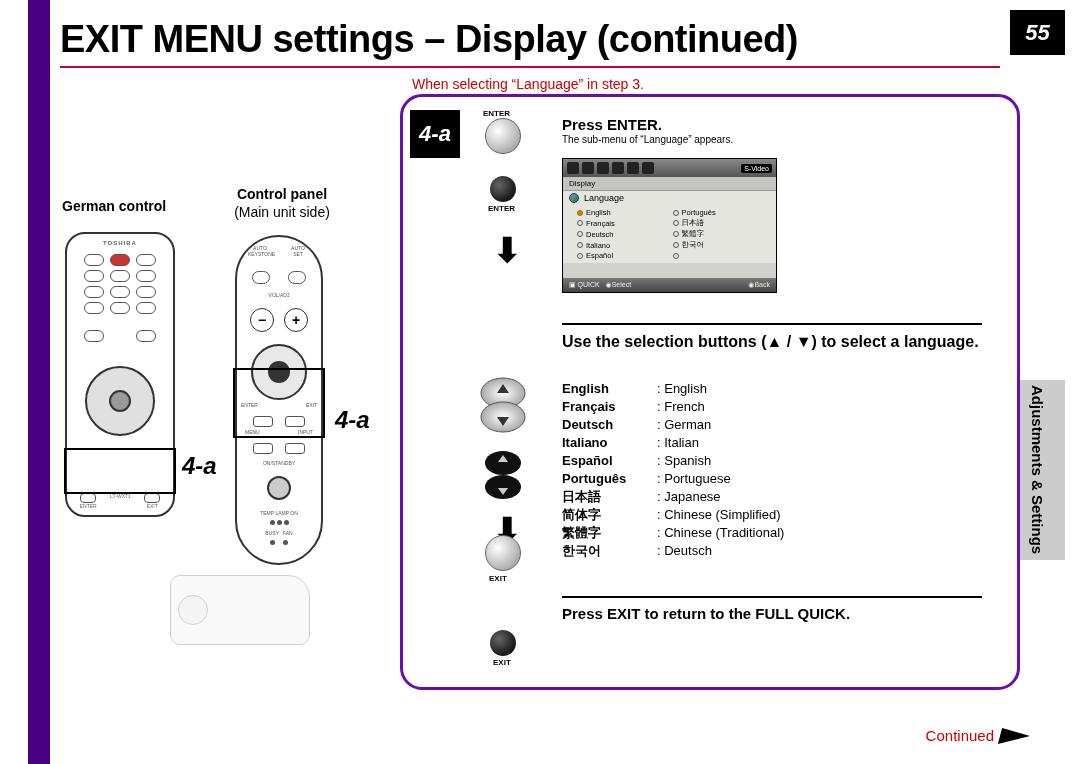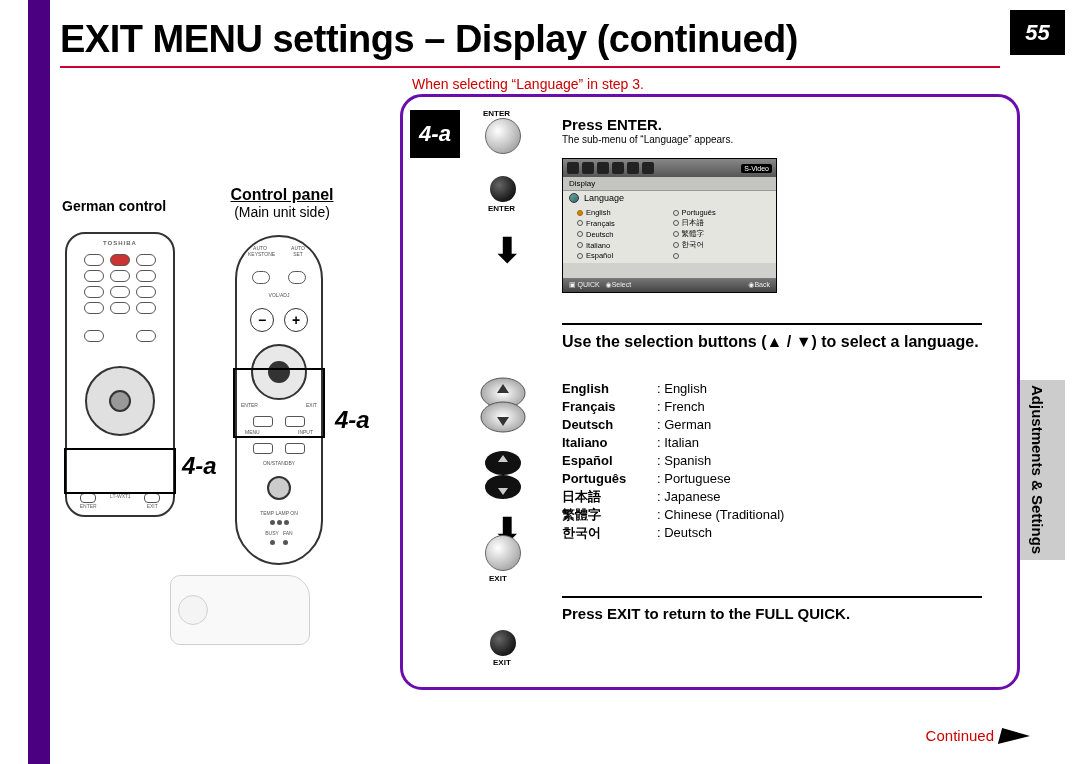--- a/index.html
+++ b/index.html
@@ -16,21 +16,21 @@
 
   
   .red-line { position: absolute; left: 60px; top: 66px; width: 940px; height: 2px; background: #cc0033; }
 
   
   .side-tab { position: absolute; right: 15px; top: 380px; width: 55px; height: 180px; background: #ccc; display: flex; align-items: center; justify-content: center; }
   .side-tab-text { writing-mode: vertical-rl; font-weight: bold; font-size: 15px; text-align: center; }
 
   
   .remote-label { position: absolute; left: 62px; top: 198px; font-weight: bold; font-size: 14px; }
-  .control-panel-label { position: absolute; left: 227px; top: 186px; font-weight: bold; font-size: 16px; text-align: center; width: 110px; text-decoration: underline;}
+  .control-panel-label { position: absolute; left: 227px; top: 186px; font-weight: bold; font-size: 14px; text-align: center; width: 110px;}
   .control-panel-sub { position: absolute; left: 227px; top: 204px; font-size: 14px; text-align: center; width: 110px;}
 
   
   .remote { position: absolute; left: 65px; top: 232px; width: 110px; height: 285px; border: 2px solid #333; border-radius: 20px; background: #fff; }
   .remote .brand { text-align: center; font-size: 6px; font-weight: bold; margin-top: 6px; letter-spacing: 1px; color:#666;}
   .remote .btn-grid { display:flex; flex-wrap:wrap; justify-content:center; gap:4px 6px; margin-top:8px; padding:0 8px;}
   .remote .rbtn { width:20px; height:12px; border:1px solid #555; border-radius:6px; font-size:4.5px; display:flex; align-items:center; justify-content:center; color:#666;}
   .remote .dpad-wrap { margin: 20px auto 0; width: 78px; height: 78px; position: relative; }
   .remote .dpad-circle { width: 70px; height: 70px; border: 2px solid #333; border-radius: 50%; position: absolute; left: 4px; top: 4px; background: #e0e0e0; }
   .remote .dpad-center { width: 22px; height: 22px; border: 2px solid #333; border-radius: 50%; position: absolute; left: 28px; top: 28px; background: #999; }
@@ -316,20 +316,24 @@
     </div>
     <div class="row">
       <div class="c1">Português</div>
       <div class="c2">: Portuguese</div>
     </div>
     <div class="row">
       <div class="c1">日本語</div>
       <div class="c2">: Japanese</div>
     </div>
     <div class="row">
+      <div class="c1">简体字</div>
+      <div class="c2">: Chinese (Simplified)</div>
+    </div>
+    <div class="row">
       <div class="c1">繁體字</div>
       <div class="c2">: Chinese (Traditional)</div>
     </div>
     <div class="row">
       <div class="c1">한국어</div>
       <div class="c2">: Deutsch</div>
     </div>
   </div>
 
 <div class="arrow-down" style="left:493px; top:510px;">⬇</div>

